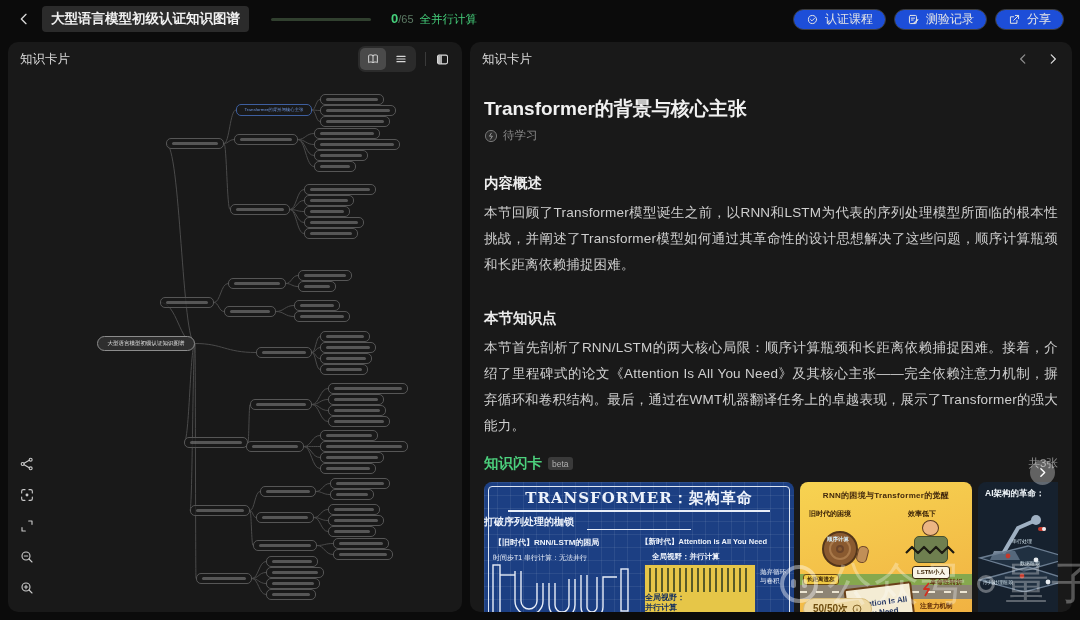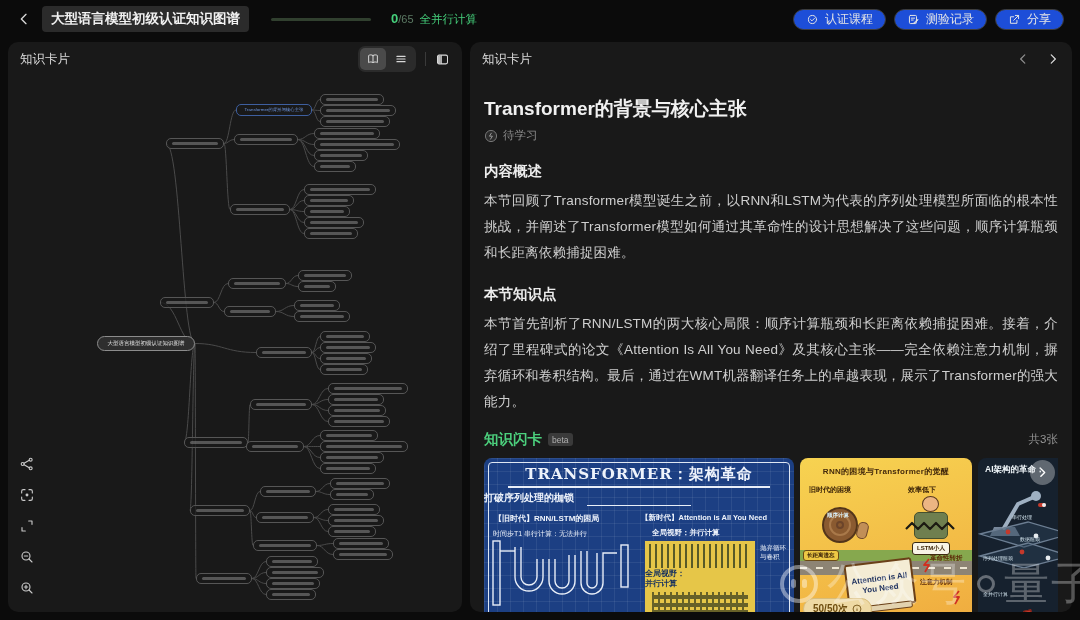--- a/index.html
+++ b/index.html
@@ -38,21 +38,21 @@
 .mm-node i{display:block;height:3px;border-radius:1.5px;background:#949494;opacity:.5;width:calc(100% - 10px)}
 .mm-node.root{background:#2e2e2e;border-color:#8c8c8c;color:#e4e4e4;font-size:5.5px;border-radius:8px}
 .mm-node.active{color:#6e97e2;border-color:#3e5f9f;font-size:4.4px}
 .mm-tools{position:absolute;left:11px;bottom:16px;display:flex;flex-direction:column;gap:15px;z-index:15}
 .mm-tool{background:none;border:none;color:#c9c9c9;cursor:pointer;display:flex}
 
 
 .rp-body{padding:0 14px;position:relative}
 .k-title{margin-top:20px;font-size:19px;font-weight:bold;color:#f1f1f1}
 .k-status{margin-top:6px;display:flex;align-items:center;gap:5px;color:#8d8d8d;font-size:11.5px}
-.sec-h{margin-top:19px;font-size:14.5px;font-weight:bold;color:#ececec}
+.sec-h{margin-top:31px;font-size:14.5px;font-weight:bold;color:#ececec}
 .sec-p{margin-top:7px;font-size:13.5px;line-height:26px;color:#cfcfcf;text-align:justify;letter-spacing:.2px}
 .flash-row{margin-top:15px;display:flex;align-items:center;gap:6px}
 .flash-h{font-size:14.5px;font-weight:bold;color:#4cd07d}
 .beta{background:#3a3a3a;color:#b0b0b0;font-size:8.5px;padding:1.5px 4px;border-radius:3px}
 .flash-count{margin-left:auto;font-size:11.5px;color:#969696}
 .cards{margin-top:9px;display:flex;gap:6px;height:240px;overflow:hidden}
 .fcard{position:relative;flex:none;border-radius:8px;overflow:hidden}
 .a{position:absolute}
 
 

